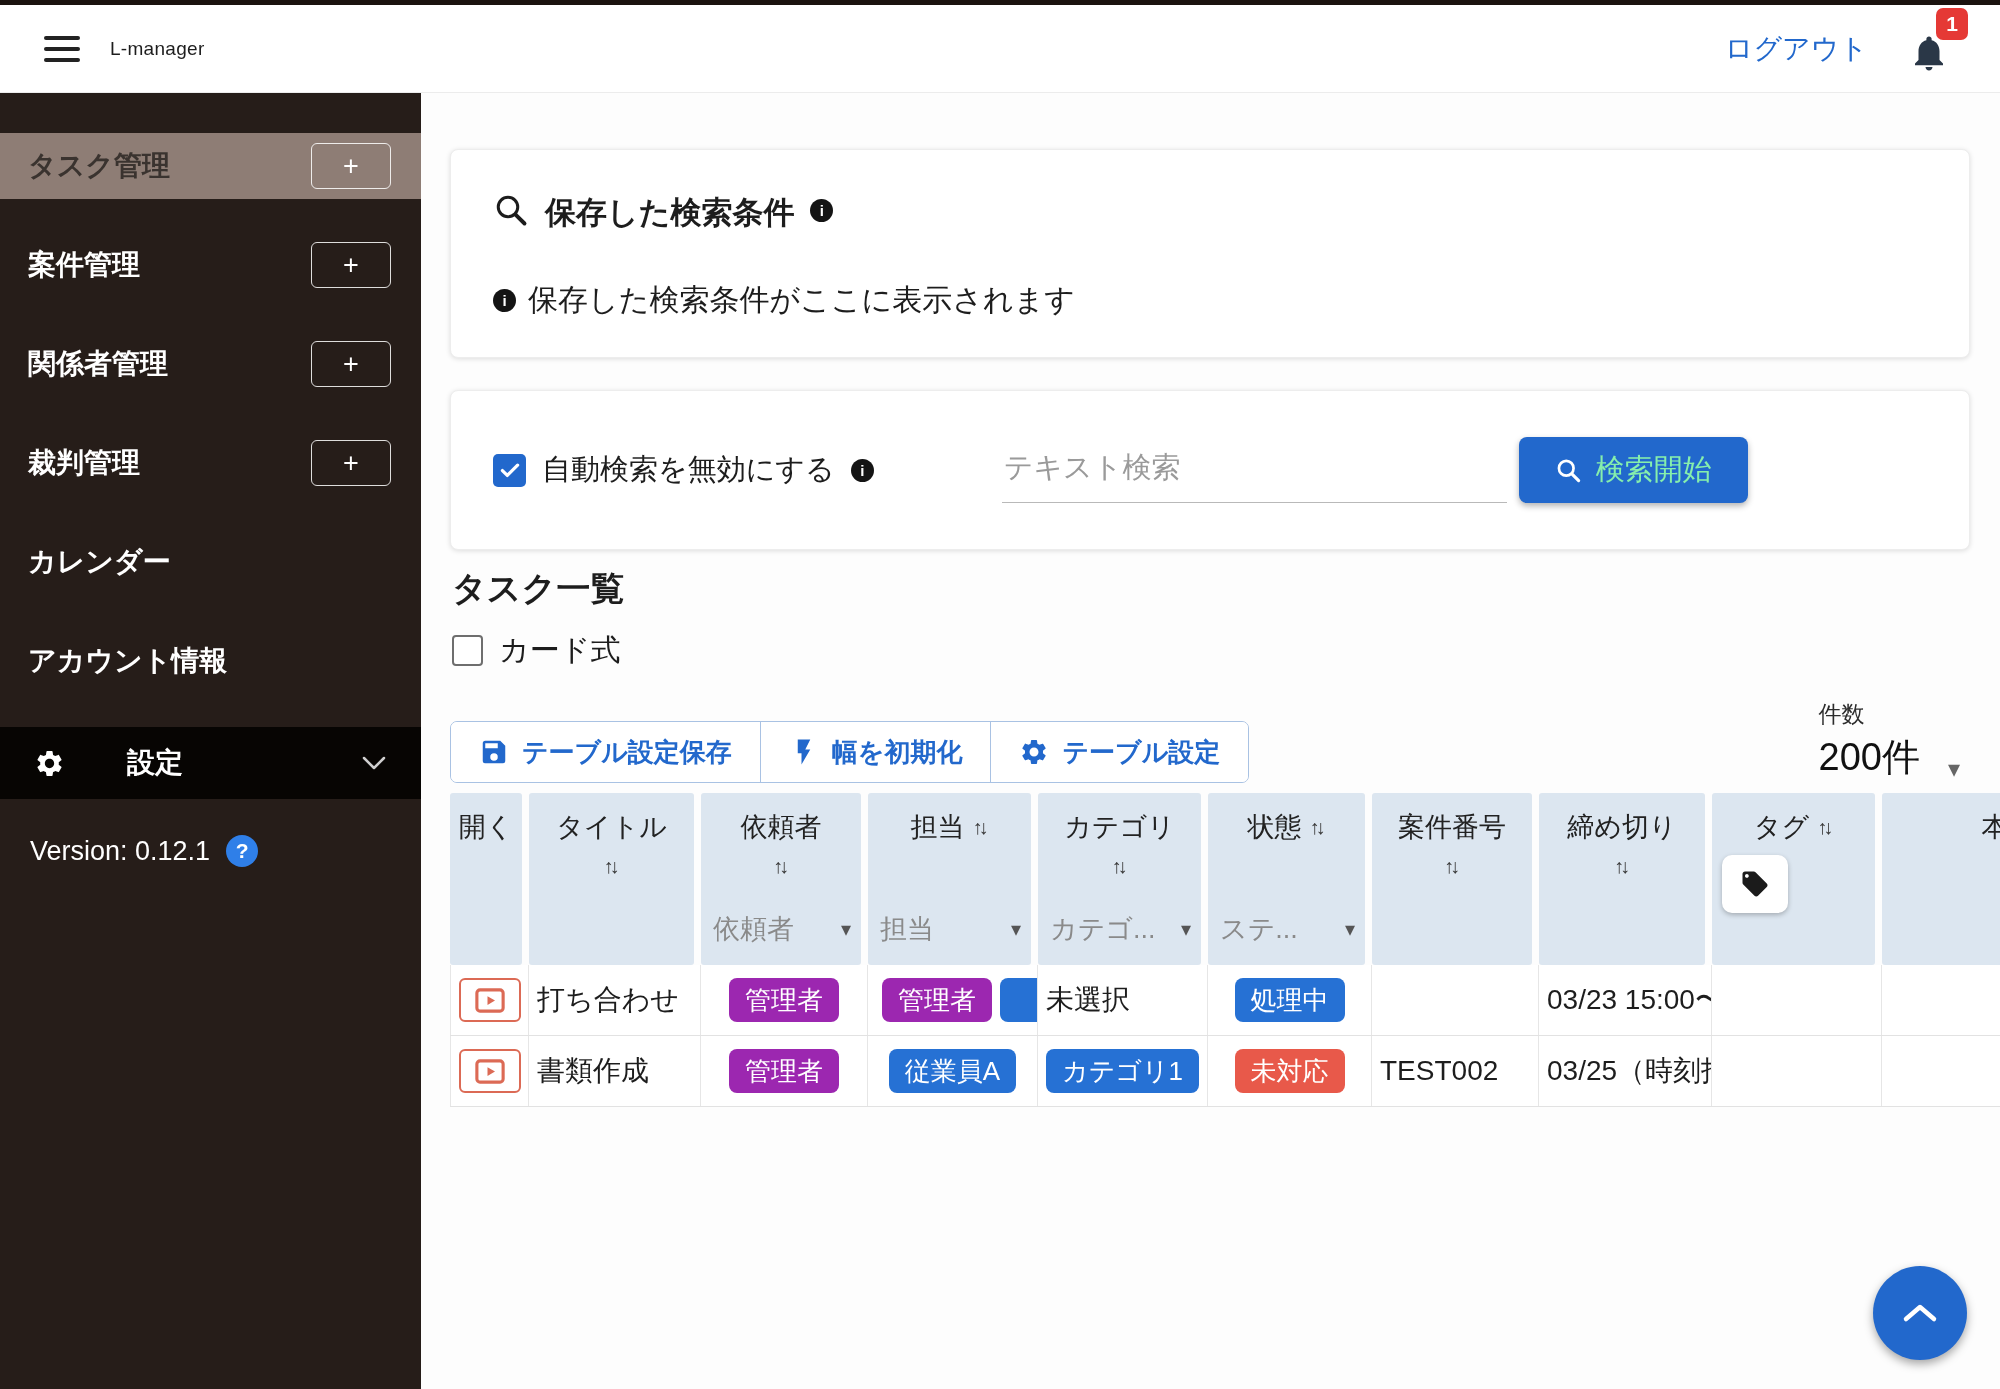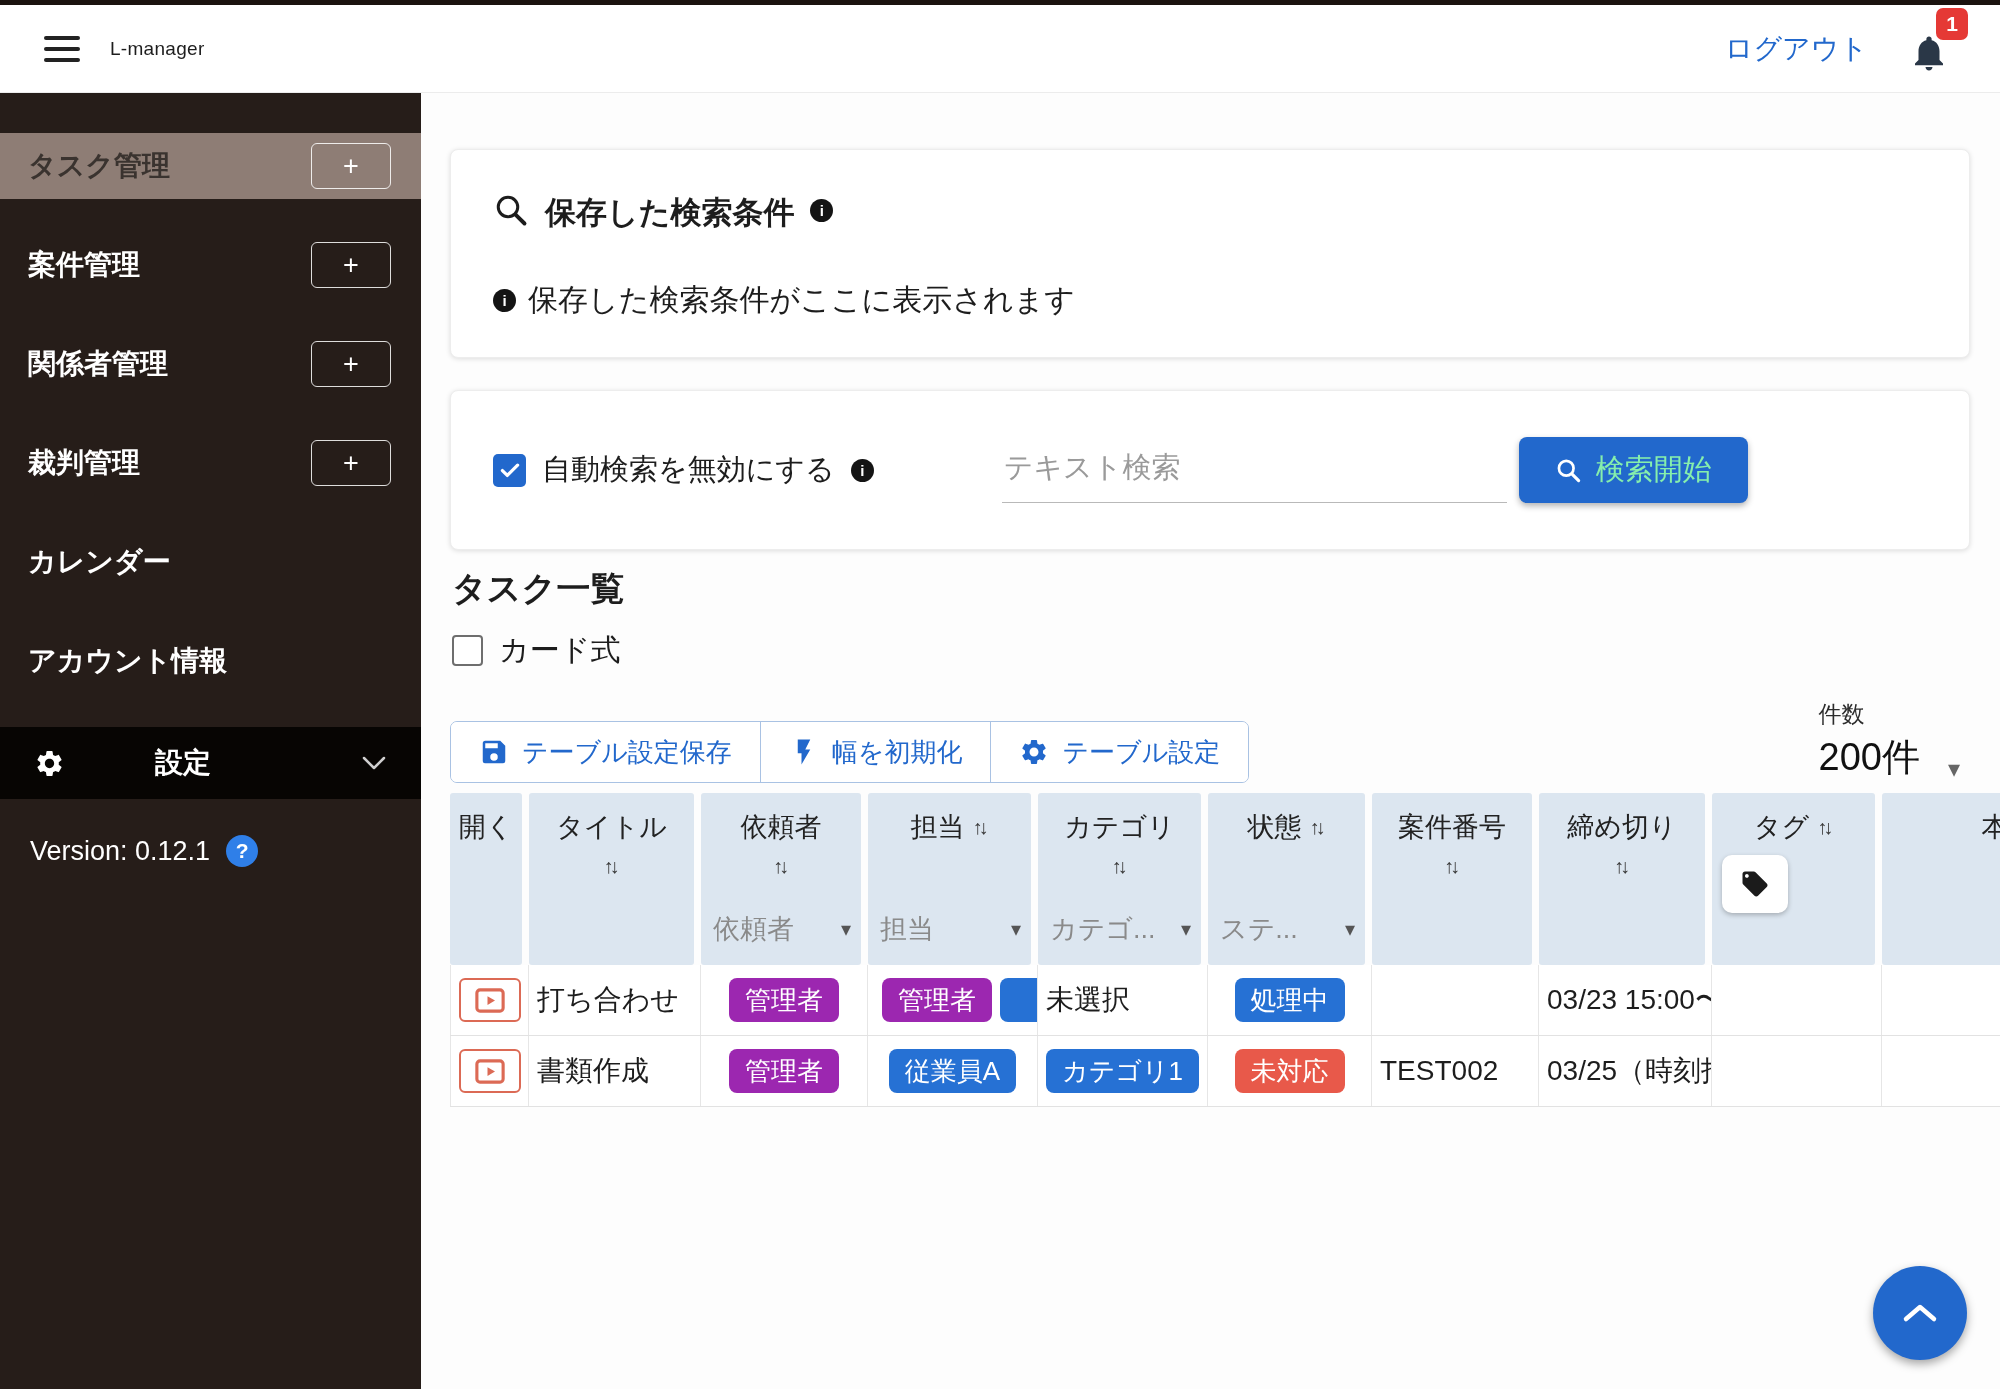--- a/index.html
+++ b/index.html
@@ -29,21 +29,21 @@
   .side-item { height:66px; margin-bottom:33px; display:flex; align-items:center;
     padding:0 30px 0 28px; cursor:pointer; }
   .side-item.active { background:#8e7d75; }
   .side-label { color:#fff; font-size:28px; font-weight:700; }
   .side-item.active .side-label { color:#3a332f; }
   .plus-btn { margin-left:auto; width:80px; height:46px; background:transparent;
     border:1px solid rgba(255,255,255,.85); border-radius:6px; color:#fff; font-size:27px;
     display:flex; align-items:center; justify-content:center; cursor:pointer; }
   .settings-row { height:72px; background:#070503; display:flex; align-items:center;
     padding:0 34px; cursor:pointer; }
-  .settings-row .side-label { margin-left:90px; }
+  .settings-row .side-label { margin-left:62px; }
   .settings-row .chev { margin-left:auto; }
   .version-row { padding:36px 30px 0 30px; display:flex; align-items:center; color:#fff; font-size:27px; }
   .help-dot { margin-left:16px; width:32px; height:32px; border-radius:50%; background:#2f7fe8;
     color:#fff; font-size:21px; font-weight:700; display:inline-flex; align-items:center;
     justify-content:center; cursor:pointer; }
 
   
   .main { grid-row:2; grid-column:2; position:relative; overflow:hidden; background:#fdfdfd; }
   .card { background:#fff; border:1px solid #ededed; border-radius:8px;
     box-shadow:0 1px 5px rgba(0,0,0,.13); margin:0 30px 0 29px; }
@@ -68,21 +68,21 @@
     border:none; border-radius:8px; font-size:29px; display:flex; align-items:center; gap:14px;
     cursor:pointer; box-shadow:0 3px 6px rgba(0,0,0,.3); }
 
   .section-title { margin:16px 0 0 31px; font-size:34px; font-weight:700; }
   .card-toggle { margin:18px 0 0 31px; font-size:30px; }
 
   .toolbar-row { display:flex; align-items:flex-end; margin:28px 40px 0 29px; }
   .btn-group { display:inline-flex; border:1px solid #a9c2e3; border-radius:7px; overflow:hidden; background:#fff; }
   .btn-group button { height:60px; padding:0 28px; background:#fff; border:none;
     border-right:1px solid #a9c2e3; color:#2268cc; font-size:26px; display:flex;
-    align-items:center; gap:13px; cursor:pointer; }
+    align-items:center; gap:13px; cursor:pointer;font-weight:bold; }
   .btn-group button:last-child { border-right:none; }
   .count-block { margin-left:auto; cursor:pointer; }
   .count-label { font-size:23px; color:#2c2c2c; margin-bottom:2px; }
   .count-value-row { display:flex; align-items:flex-end; font-size:38px; color:#111; }
   .count-value-row .caret { margin-left:28px; font-size:24px; color:#666; }
 
   
   .table { margin:10px 0 0 29px; width:1692px; }
   .thead, .tr { display:grid;
     grid-template-columns:79px 172px 167px 170px 170px 164px 167px 173px 170px 260px; }

